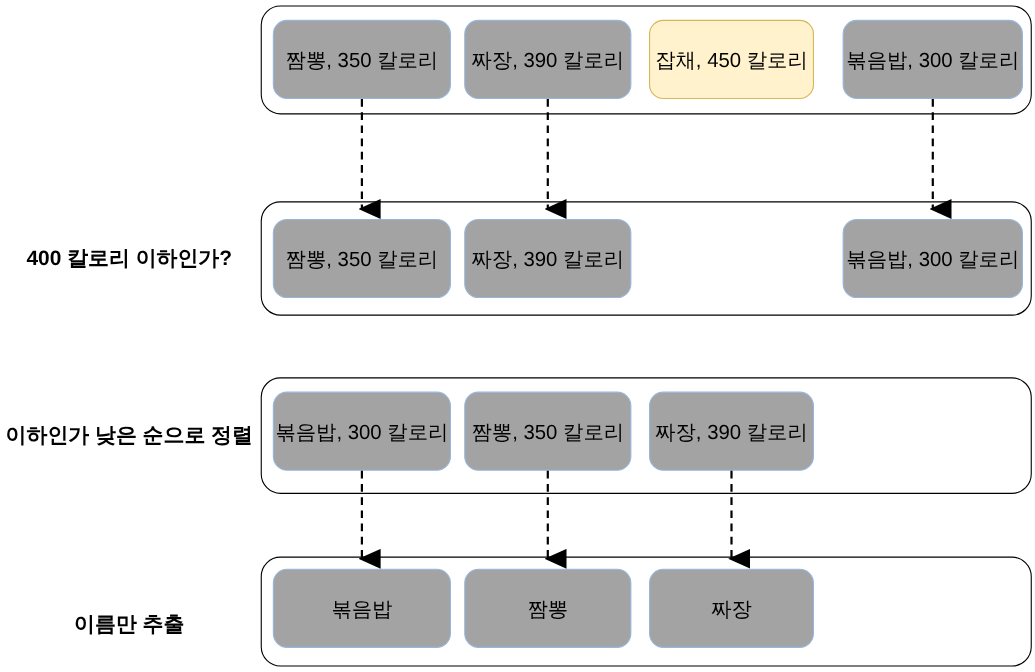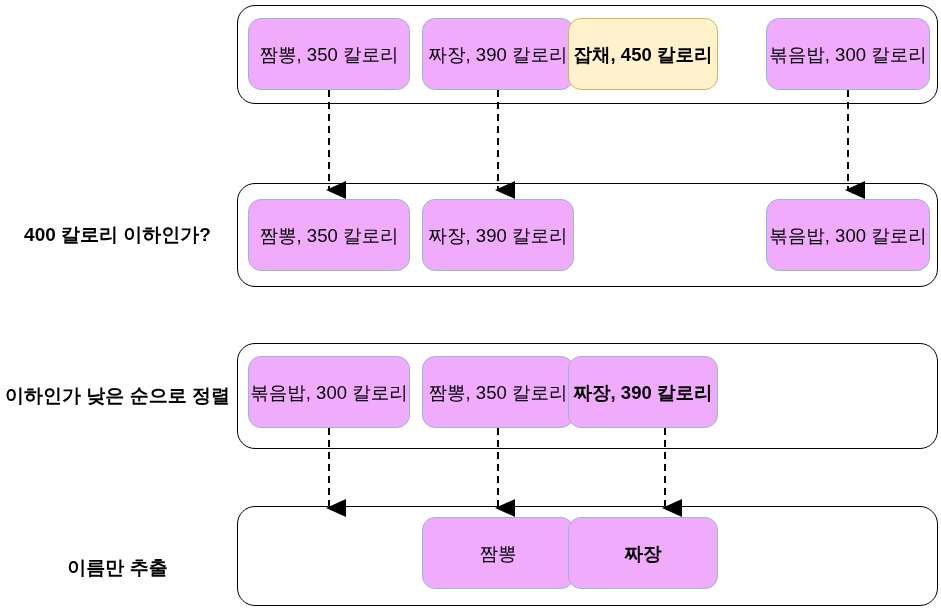--- a/index.html
+++ b/index.html
@@ -39,21 +39,21 @@
   }
   .item {
     position: absolute;
     height: 72px;
     box-sizing: border-box;
     display: flex;
     align-items: center;
     justify-content: center;
     font-size: 18.5px;
     white-space: nowrap;
-    background: #f0abfc;
+    background: #a3a3a3;
     border: 1.6px solid #97b6dd;
     border-radius: 13px;
   }
   .item.highlight {
     background: #fff2cc;
     border-color: #d6b656;
   }
   svg.arrow-layer {
     position: absolute;
     left: 0;
@@ -61,21 +61,21 @@
     pointer-events: none;
   }
   
   .r1 { top: 18px; }
   .r2 { top: 199px; }
   .r3 { top: 356px; }
   .r4 { top: 517px; }
   
   .c1 { left: 248px; width: 162px; }
   .c2 { left: 422px; width: 152px; }
-  .c3 { left: 568px; width: 150px; font-weight: bold; }
+  .c3 { left: 590px; width: 150px; }
   .c4 { left: 766px; width: 164px; }
 </style>
 </head>
 <body>
 
 <div class="canvas">
 
   <div class="group-container" style="top:5px;height:99px"></div>
   <div class="group-container" style="top:183px;height:104px"></div>
   <div class="group-container" style="top:343px;height:106px"></div>
@@ -91,20 +91,21 @@
   <div class="item r1 c4">볶음밥, 300 칼로리</div>
 
   <div class="item r2 c1">짬뽕, 350 칼로리</div>
   <div class="item r2 c2">짜장, 390 칼로리</div>
   <div class="item r2 c4">볶음밥, 300 칼로리</div>
 
   <div class="item r3 c1">볶음밥, 300 칼로리</div>
   <div class="item r3 c2">짬뽕, 350 칼로리</div>
   <div class="item r3 c3">짜장, 390 칼로리</div>
 
+  <div class="item r4 c1">볶음밥</div>
   <div class="item r4 c2">짬뽕</div>
   <div class="item r4 c3">짜장</div>
 
   <svg class="arrow-layer" width="941" height="611" viewBox="0 0 941 611">
     <defs>
       <marker id="arrowhead" markerWidth="9" markerHeight="10" refX="4.5" refY="8.5" orient="auto-start-reverse">
         <path d="M0,0 L9,0 L4.5,10 Z" fill="#000000"></path>
       </marker>
     </defs>
 

